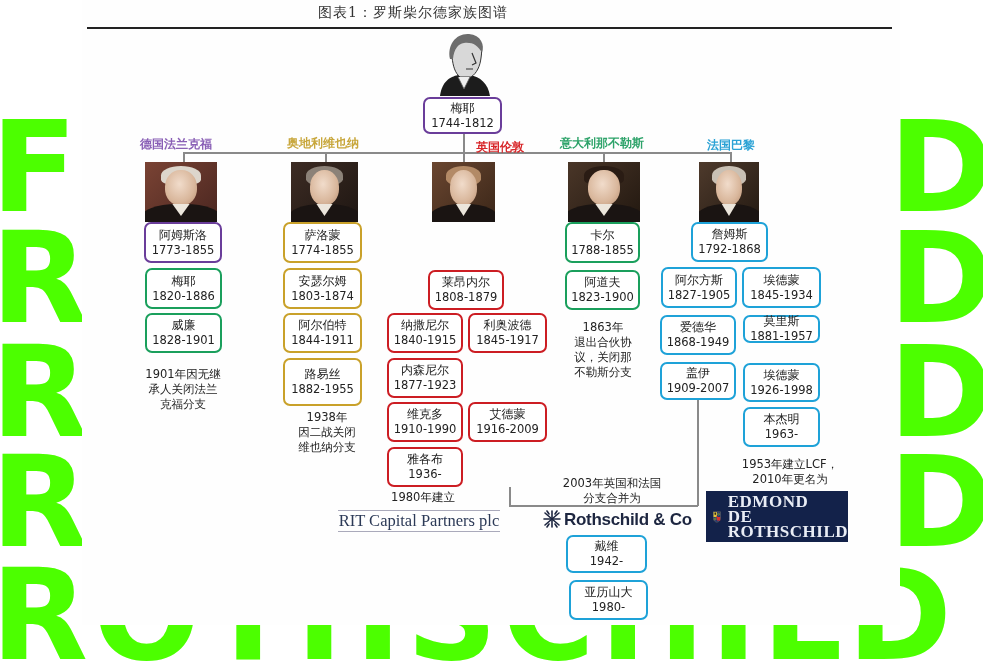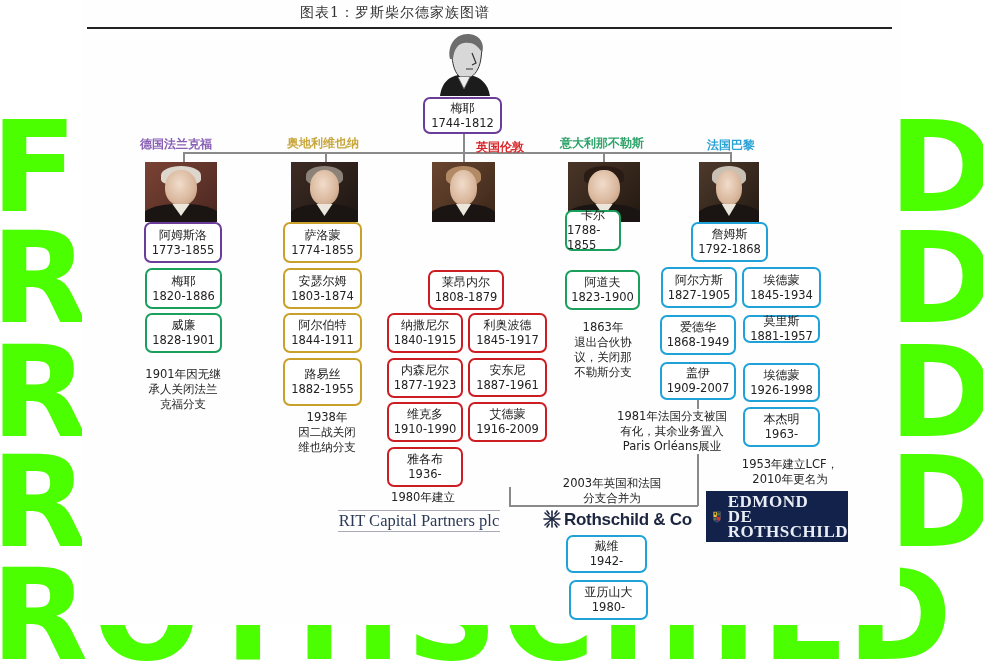--- a/index.html
+++ b/index.html
@@ -3,21 +3,21 @@
   <meta charset="utf-8">
   <style>
     html, body { margin:0; padding:0; }
     body { width:983px; height:664px; position:relative; overflow:hidden; background:#ffffff;
            font-family:"DejaVu Sans", sans-serif; color:#222; }
     .ov { position:absolute; font-family:"DejaVu Sans", sans-serif; font-weight:bold;
           font-size:126px; line-height:126px; color:#4cff00; white-space:nowrap; z-index:1; }
     .panel { position:absolute; left:82px; top:0; width:818px; height:625px; background:#fefefe; z-index:2; }
     .layer { position:absolute; left:0; top:0; width:983px; height:664px; z-index:3; }
     .abs { position:absolute; }
-    .title { position:absolute; left:300px; width:226px; top:4px; text-align:left; font-family:"DejaVu Serif", serif;
+    .title { position:absolute; left:300px; width:226px; top:4px; text-align:center; font-family:"DejaVu Serif", serif;
              font-size:14px; color:#333; letter-spacing:1px; }
     .rule { position:absolute; left:87px; top:27px; width:805px; height:2px; background:#222; }
     .ln { position:absolute; background:#8a8a8a; }
     .lbl { position:absolute; font-size:12px; font-weight:bold; white-space:nowrap; }
     .box { position:absolute; box-sizing:border-box; border:2.5px solid #999; border-radius:7px; background:#fff;
            display:flex; flex-direction:column; align-items:center; justify-content:center; }
     .box .nm { font-size:12px; line-height:15px; color:#222;text-align:center; }
     .box .yr { font-size:11.5px; line-height:15px; color:#222; }
     .purple { border-color:#6a3d9a; }
     .green  { border-color:#1a9f5c; }
@@ -159,24 +159,20 @@
     <span class="yr">1840-1915</span>
   </div>
   <div class="box red" style="left:468px;top:313px;width:79px;height:40px">
     <span class="nm">利奥波德</span>
     <span class="yr">1845-1917</span>
   </div>
   <div class="box red" style="left:387px;top:358px;width:76px;height:40px">
     <span class="nm">内森尼尔</span>
     <span class="yr">1877-1923</span>
   </div>
-  <div class="box red" style="left:468px;top:358px;width:79px;height:39px">
-    <span class="nm">安东尼</span>
-    <span class="yr">1887-1961</span>
-  </div>
   <div class="box red" style="left:387px;top:402px;width:76px;height:40px">
     <span class="nm">维克多</span>
     <span class="yr">1910-1990</span>
   </div>
   <div class="box red" style="left:468px;top:402px;width:79px;height:40px">
     <span class="nm">艾德蒙</span>
     <span class="yr">1916-2009</span>
   </div>
   <div class="box red" style="left:387px;top:447px;width:76px;height:40px">
     <span class="nm">雅各布</span>
@@ -184,21 +180,21 @@
   </div>
   <div class="note" style="left:373px;width:100px;top:490px">1980年建立</div>
   <div class="rit">RIT Capital Partners plc</div>
 
   <div class="portrait" style="left:568px;top:162px;width:72px;height:60px;background:linear-gradient(135deg,#4a3628,#221810)">
     <div class="hair" style="background:#2a1c14"></div>
       <div class="face"></div>
       <div class="coat"></div>
       <div class="collar"></div>
   </div>
-  <div class="box green" style="left:565px;top:210px;width:56px;height:41px">
+  <div class="box green" style="left:565px;top:222px;width:75px;height:41px">
     <span class="nm">卡尔</span>
     <span class="yr">1788-1855</span>
   </div>
   <div class="box green" style="left:565px;top:270px;width:75px;height:40px">
     <span class="nm">阿道夫</span>
     <span class="yr">1823-1900</span>
   </div>
   <div class="note" style="left:553px;width:100px;top:320px">
     <span>1863年</span>
     <span>退出合伙协</span>
@@ -236,25 +232,20 @@
     <span class="nm">莫里斯</span>
     <span class="yr">1881-1957</span>
   </div>
   <div class="box blue" style="left:743px;top:363px;width:77px;height:39px">
     <span class="nm">埃德蒙</span>
     <span class="yr">1926-1998</span>
   </div>
   <div class="box blue" style="left:743px;top:407px;width:77px;height:40px">
     <span class="nm">本杰明</span>
     <span class="yr">1963-</span>
-  </div>
-  <div class="note" style="left:607px;width:130px;top:409px;background:#fefefe">
-    <span>1981年法国分支被国</span>
-    <span>有化，其余业务置入</span>
-    <span>Paris Orléans展业</span>
   </div>
   <div class="note" style="left:740px;width:100px;top:457px">
     <span>1953年建立LCF，</span>
     <span>2010年更名为</span>
   </div>
   <div class="edr">
     <svg class="crest" viewBox="0 0 28 40">
       <path d="M1 1 H27 V24 C27 33 20 38 14 39 C8 38 1 33 1 24 Z" fill="#1d3470" stroke="#c9b26a" stroke-width="1"></path>
       <rect x="2" y="2" width="12" height="18" fill="#e2c33a"></rect>
       <path d="M5 5 L8 4 L11 5 L10 10 L8 14 L6 10 Z" fill="#1a1a1a"></path>

